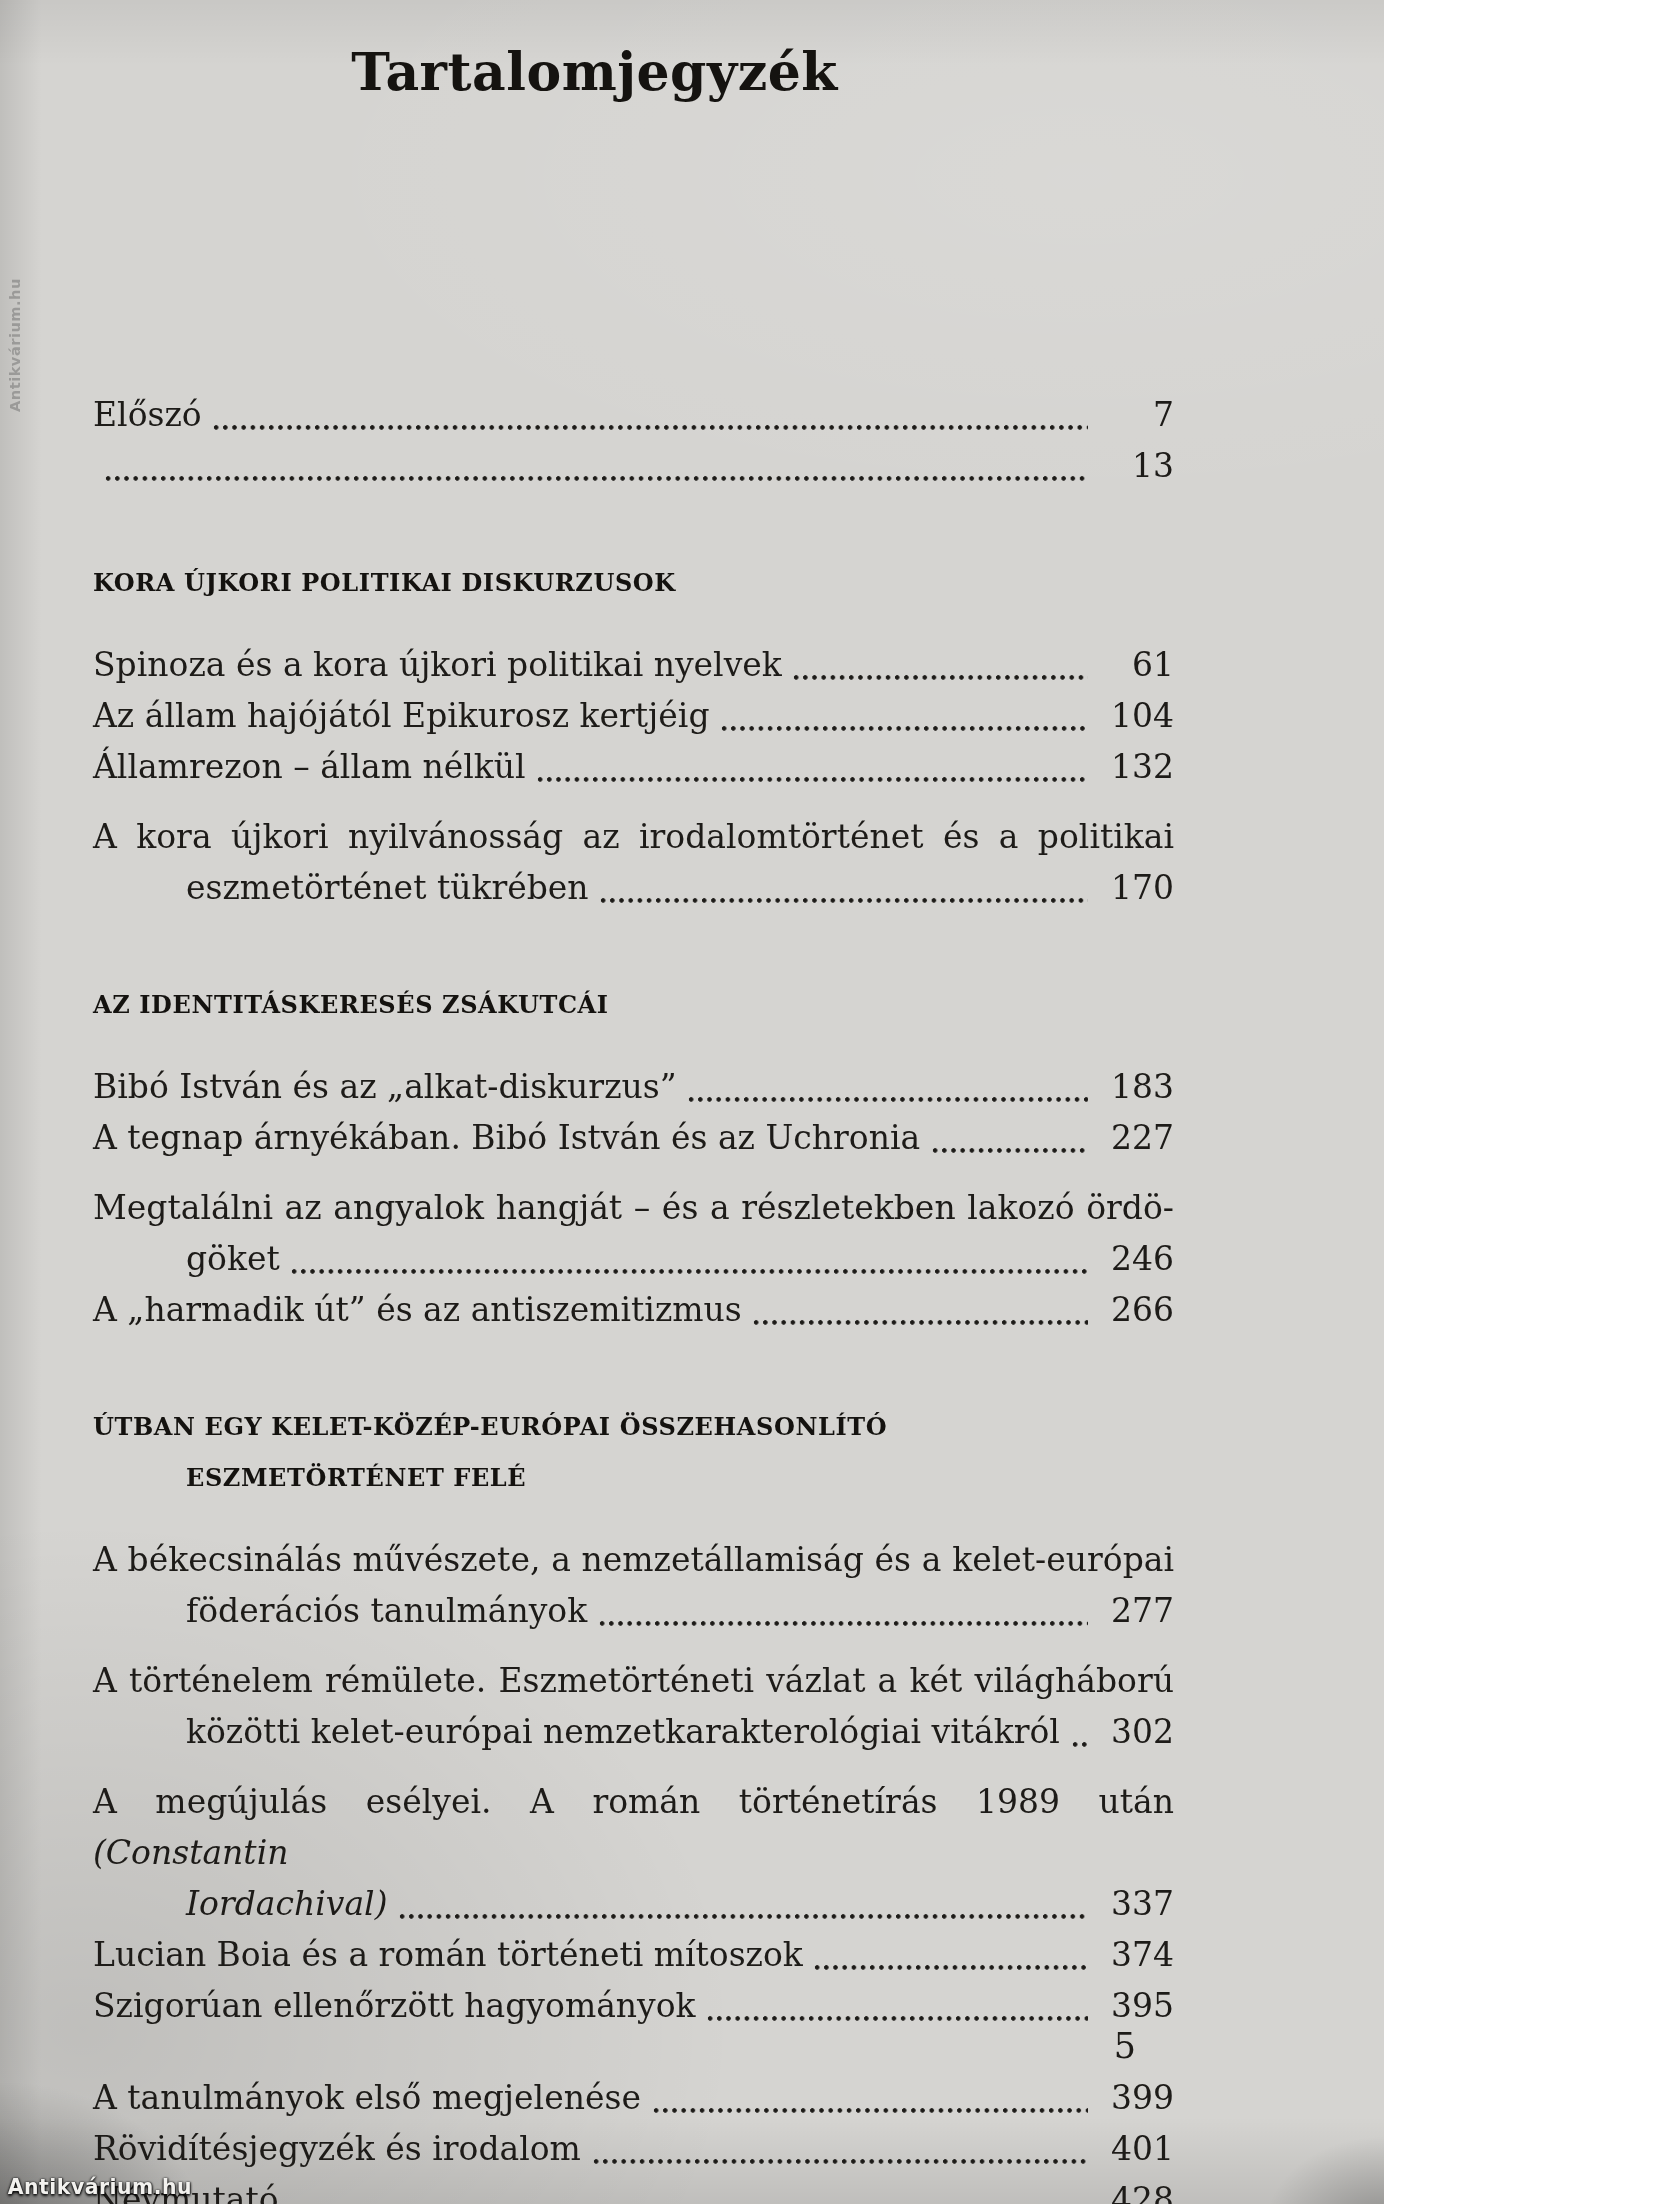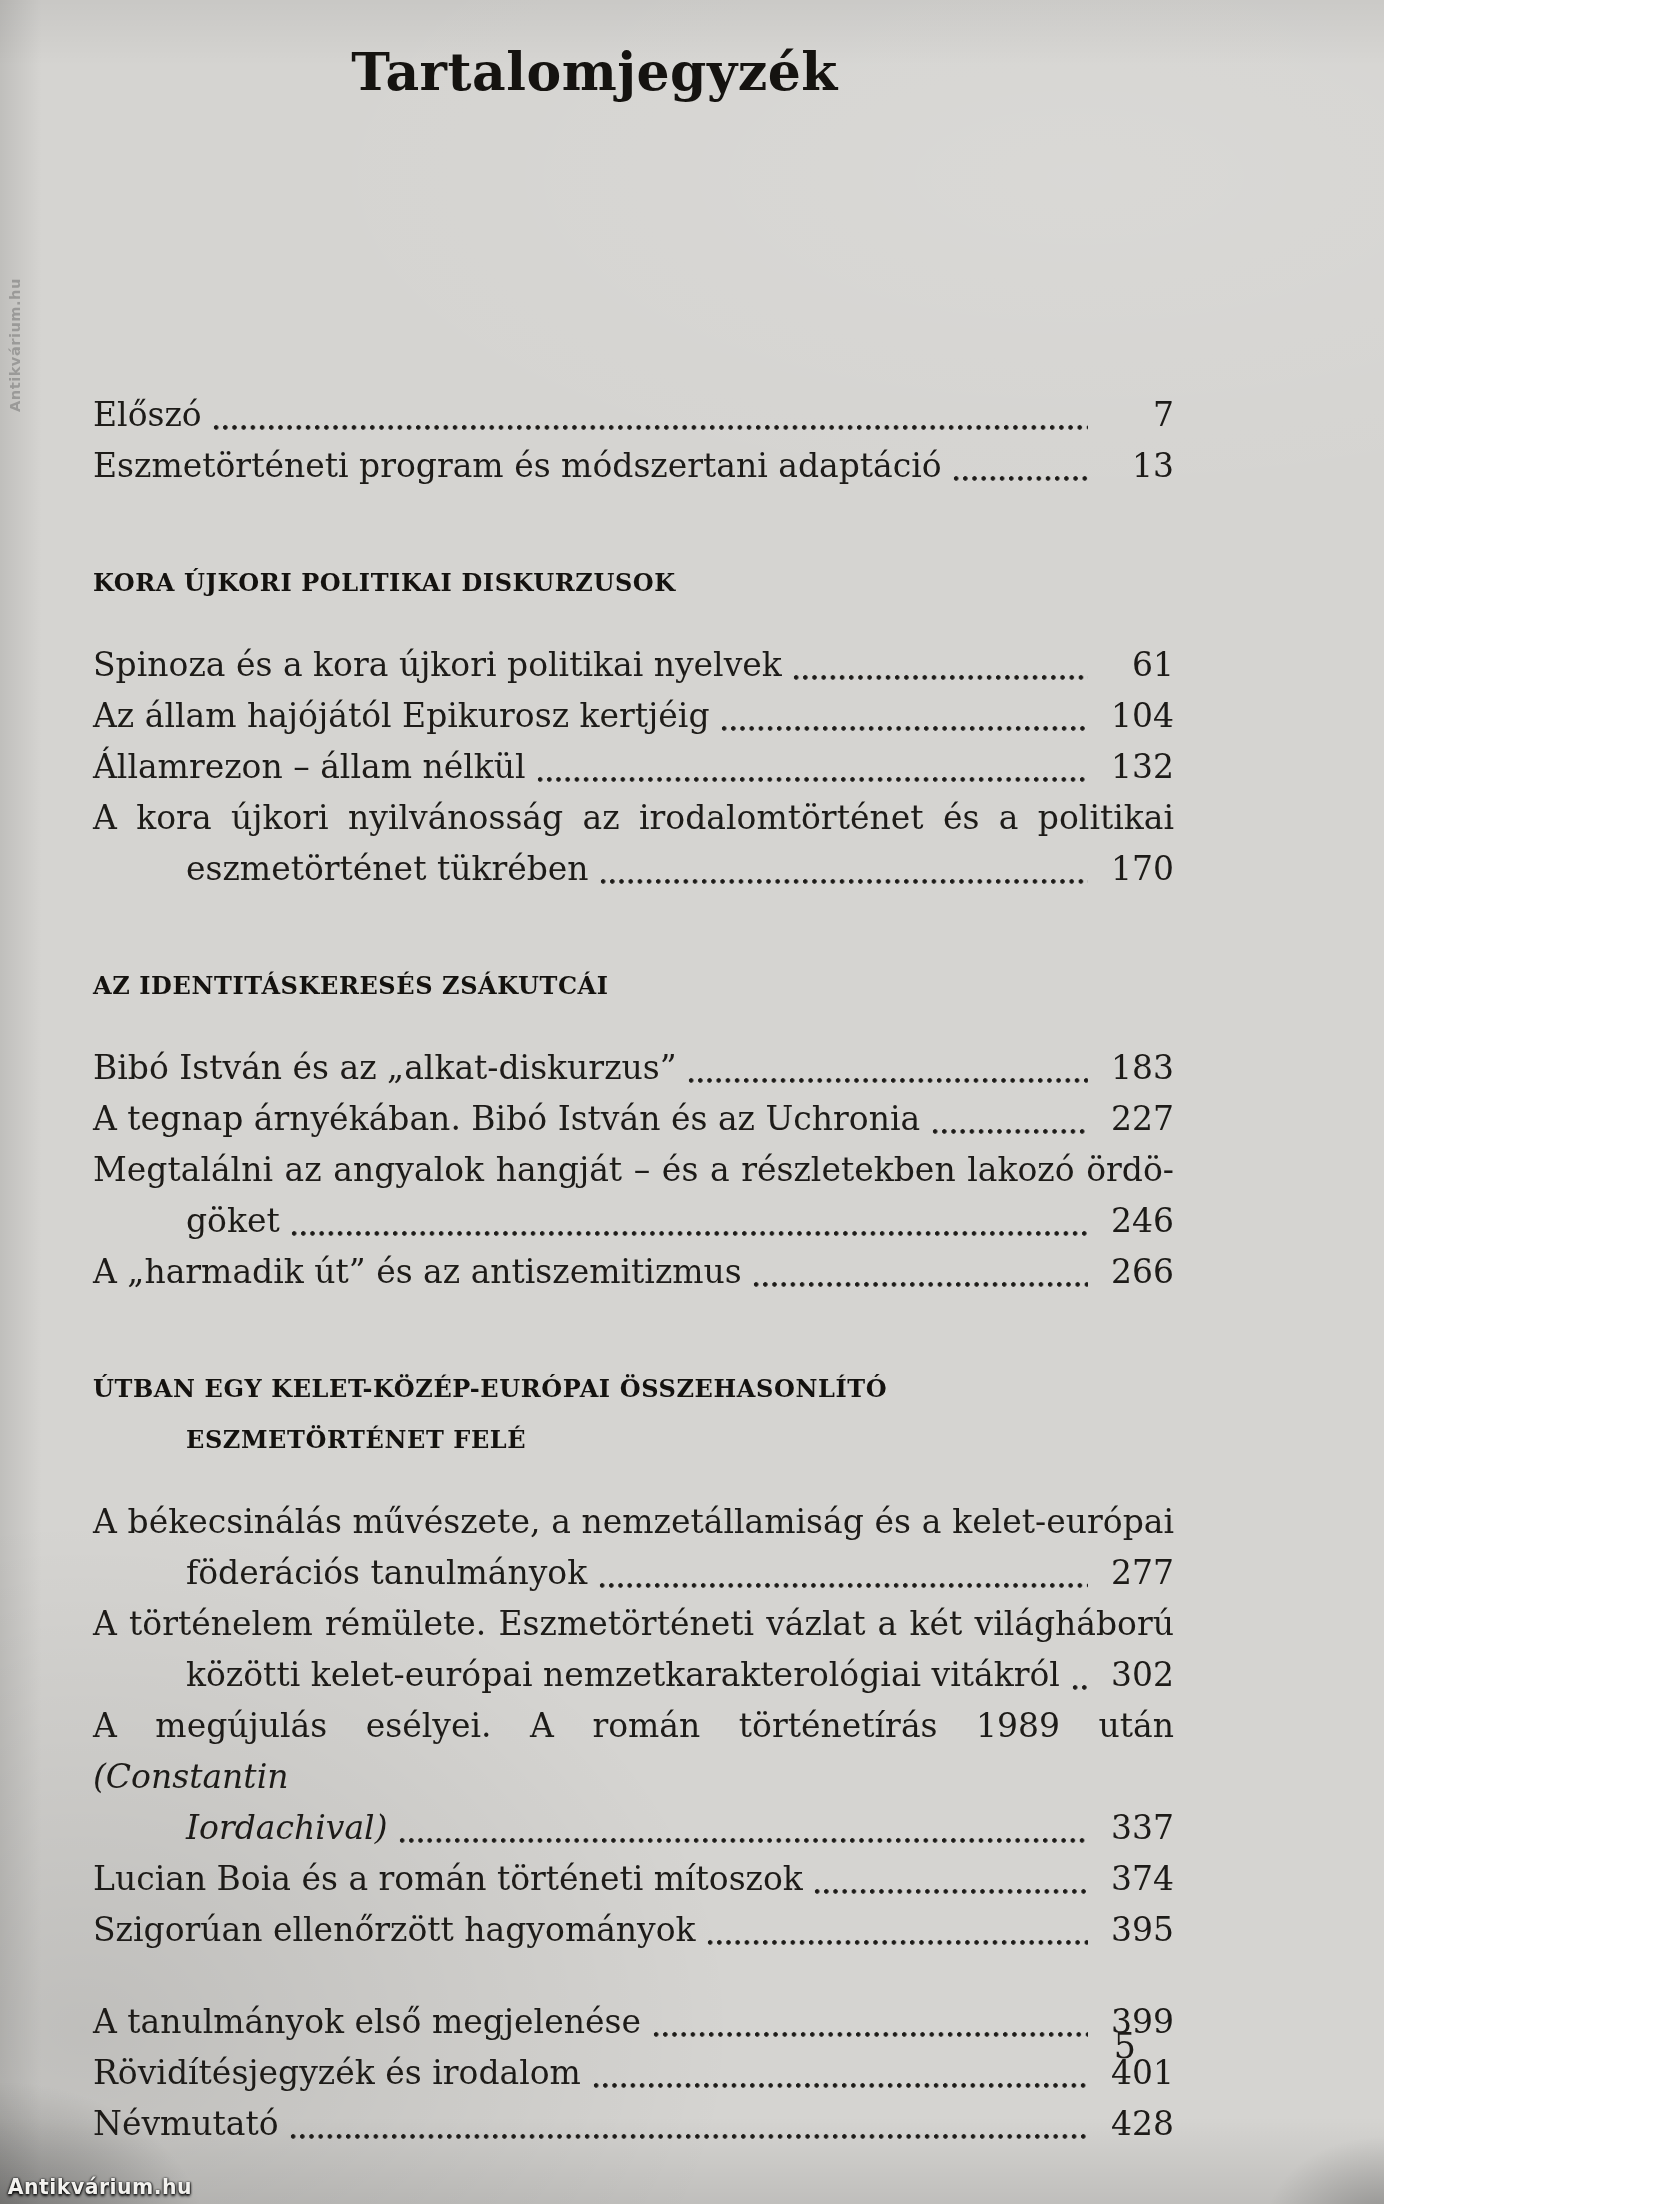--- a/index.html
+++ b/index.html
@@ -24,21 +24,21 @@
     margin:41px 0 0 0; padding:0;
     text-align:center; font-size:52px; font-weight:700; letter-spacing:0.5px;
     color:#151310; transform:translateX(-39px);
   }
 
   .toc { margin-top:287px; }
 
   .toc-entry, .toc-section { margin:0; }
   .toc-line { line-height:51px; white-space:normal; }
   .toc-line.with-page { display:flex; align-items:flex-start; }
-  .toc-line.justify { text-align:justify; text-align-last:justify; }
+  .toc-line.justify { text-align:justify; text-align-last:justify;margin-top:19px; }
   .toc-line.indent { padding-left:93px; }
 
   .line-text { white-space:pre-wrap; }
   .italic { font-style:italic; }
 
   .dots {
     flex:1 1 auto; align-self:flex-end;
     height:6.8px; margin:0 7.8px 9.7px 11.6px;
     background-image:radial-gradient(circle at 3.1px 3.4px, #1c1a17 1.9px, rgba(28,26,23,0) 2.6px);
     background-size:9.2px 6.8px; background-repeat:repeat-x; background-position:left bottom;
@@ -78,21 +78,20 @@
     <div class="toc">
         <div class="toc-entry">
           <div class="toc-line with-page">
             <span class="line-text"><span>Előszó</span></span>
             <span class="dots"></span>
             <span class="pagenum">7</span>
           </div>
         </div>
         <div class="toc-entry">
           <div class="toc-line with-page">
-            <span class="line-text"><span>Eszmetörténeti program és módszertani adaptáció</span></span>
             <span class="dots"></span>
             <span class="pagenum">13</span>
           </div>
         </div>
         <div class="toc-section">
           <div class="toc-line"><span class="line-text"><span>KORA ÚJKORI POLITIKAI DISKURZUSOK</span></span></div>
         </div>
         <div class="toc-entry">
           <div class="toc-line with-page">
             <span class="line-text"><span>Spinoza és a kora újkori politikai nyelvek</span></span>

